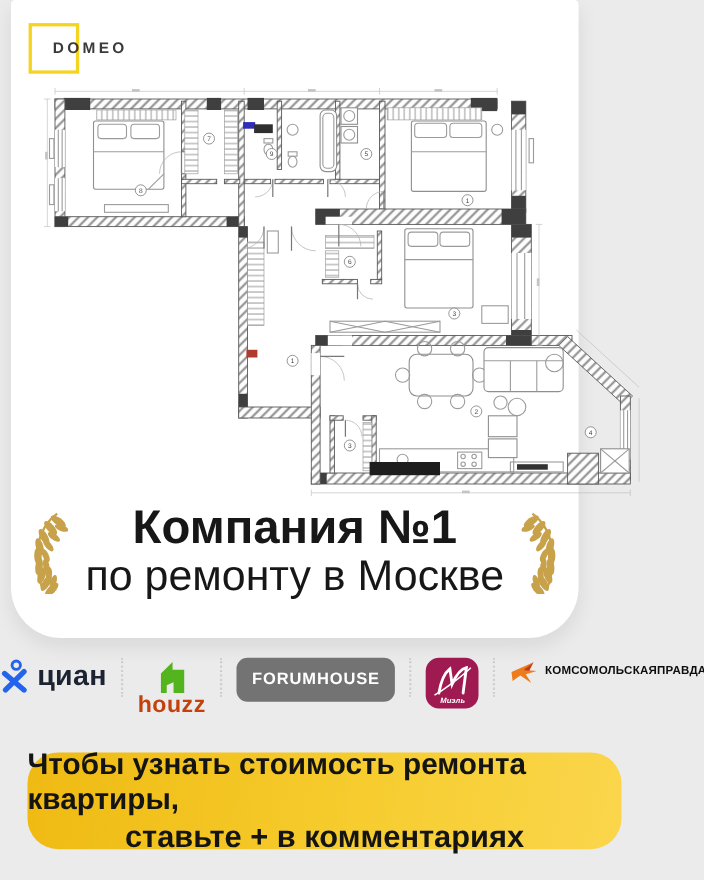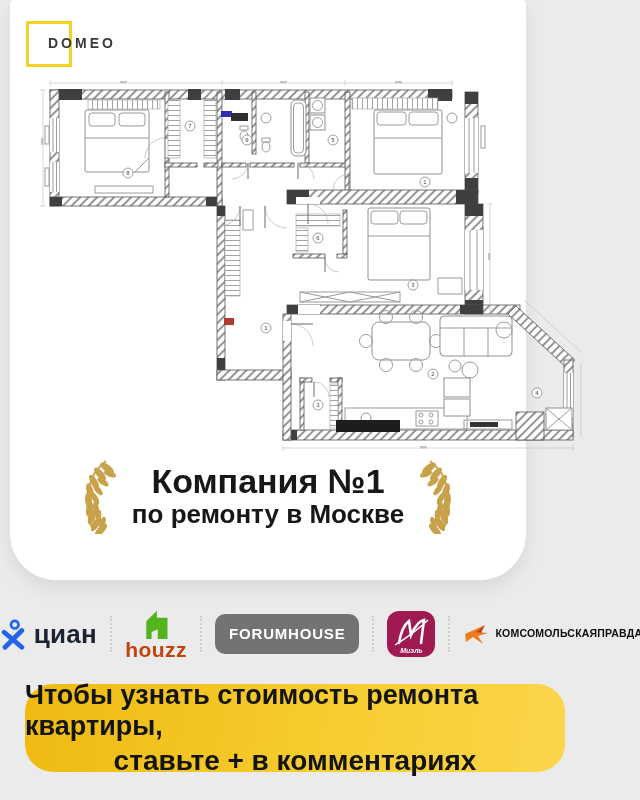--- a/index.html
+++ b/index.html
@@ -25,25 +25,25 @@
   .plan .door{fill:none;stroke:#b5b5b5;stroke-width:0.7;}
   .plan .dl{stroke:#777;stroke-width:1.1;}
   .plan .num-c{fill:#fff;stroke:#777;stroke-width:0.7;}
   .plan text{font-family:"Liberation Sans",sans-serif;font-size:6px;fill:#444;text-anchor:middle;}
 
   
   .award{position:absolute;left:0;right:0;top:458px;display:flex;align-items:center;justify-content:center;gap:16px;}
   .laurel{width:40px;height:76px;}
   .laurel.right{transform:scaleX(-1);}
   .award-text{text-align:center;color:#171717;}
-  .award-title{font-size:34px;font-weight:800;line-height:1.05;}
-  .award-subtitle{font-size:26px;font-weight:700;line-height:1.1;}
-
-  
-  .partners{position:absolute;left:0;right:0;top:598px;height:72px;display:flex;align-items:center;justify-content:center;gap:13px;}
+  .award-title{font-size:43px;font-weight:800;line-height:1.05;}
+  .award-subtitle{font-size:39px;font-weight:400;line-height:1.1;}
+
+  
+  .partners{position:absolute;left:0;right:0;top:598px;height:72px;display:flex;align-items:flex-start;justify-content:center;gap:13px;}
   .sep{width:0;height:36px;border-left:2px dotted #cfcfcf;}
   .p-item{display:flex;align-items:center;gap:6px;}
   .cian-label{font-size:26px;font-weight:700;color:#1c2433;letter-spacing:0.3px;}
   .houzz{display:flex;flex-direction:column;align-items:center;gap:0;}
   .houzz-label{font-size:21px;font-weight:800;color:#c2410c;letter-spacing:0.5px;margin-top:-3px;}
   .fh-pill{background:#737373;border-radius:10px;padding:11px 14px;}
   .fh-label{color:#fff;font-size:15px;font-weight:800;letter-spacing:0.8px;}
   .miel-badge{position:relative;width:48px;height:46px;border-radius:12px;background:#A01A52;}
   .miel-label{position:absolute;left:0;right:0;bottom:3px;text-align:center;color:#fff;font-size:7px;font-style:italic;font-weight:700;}
   .kp{display:flex;align-items:center;gap:6px;}

